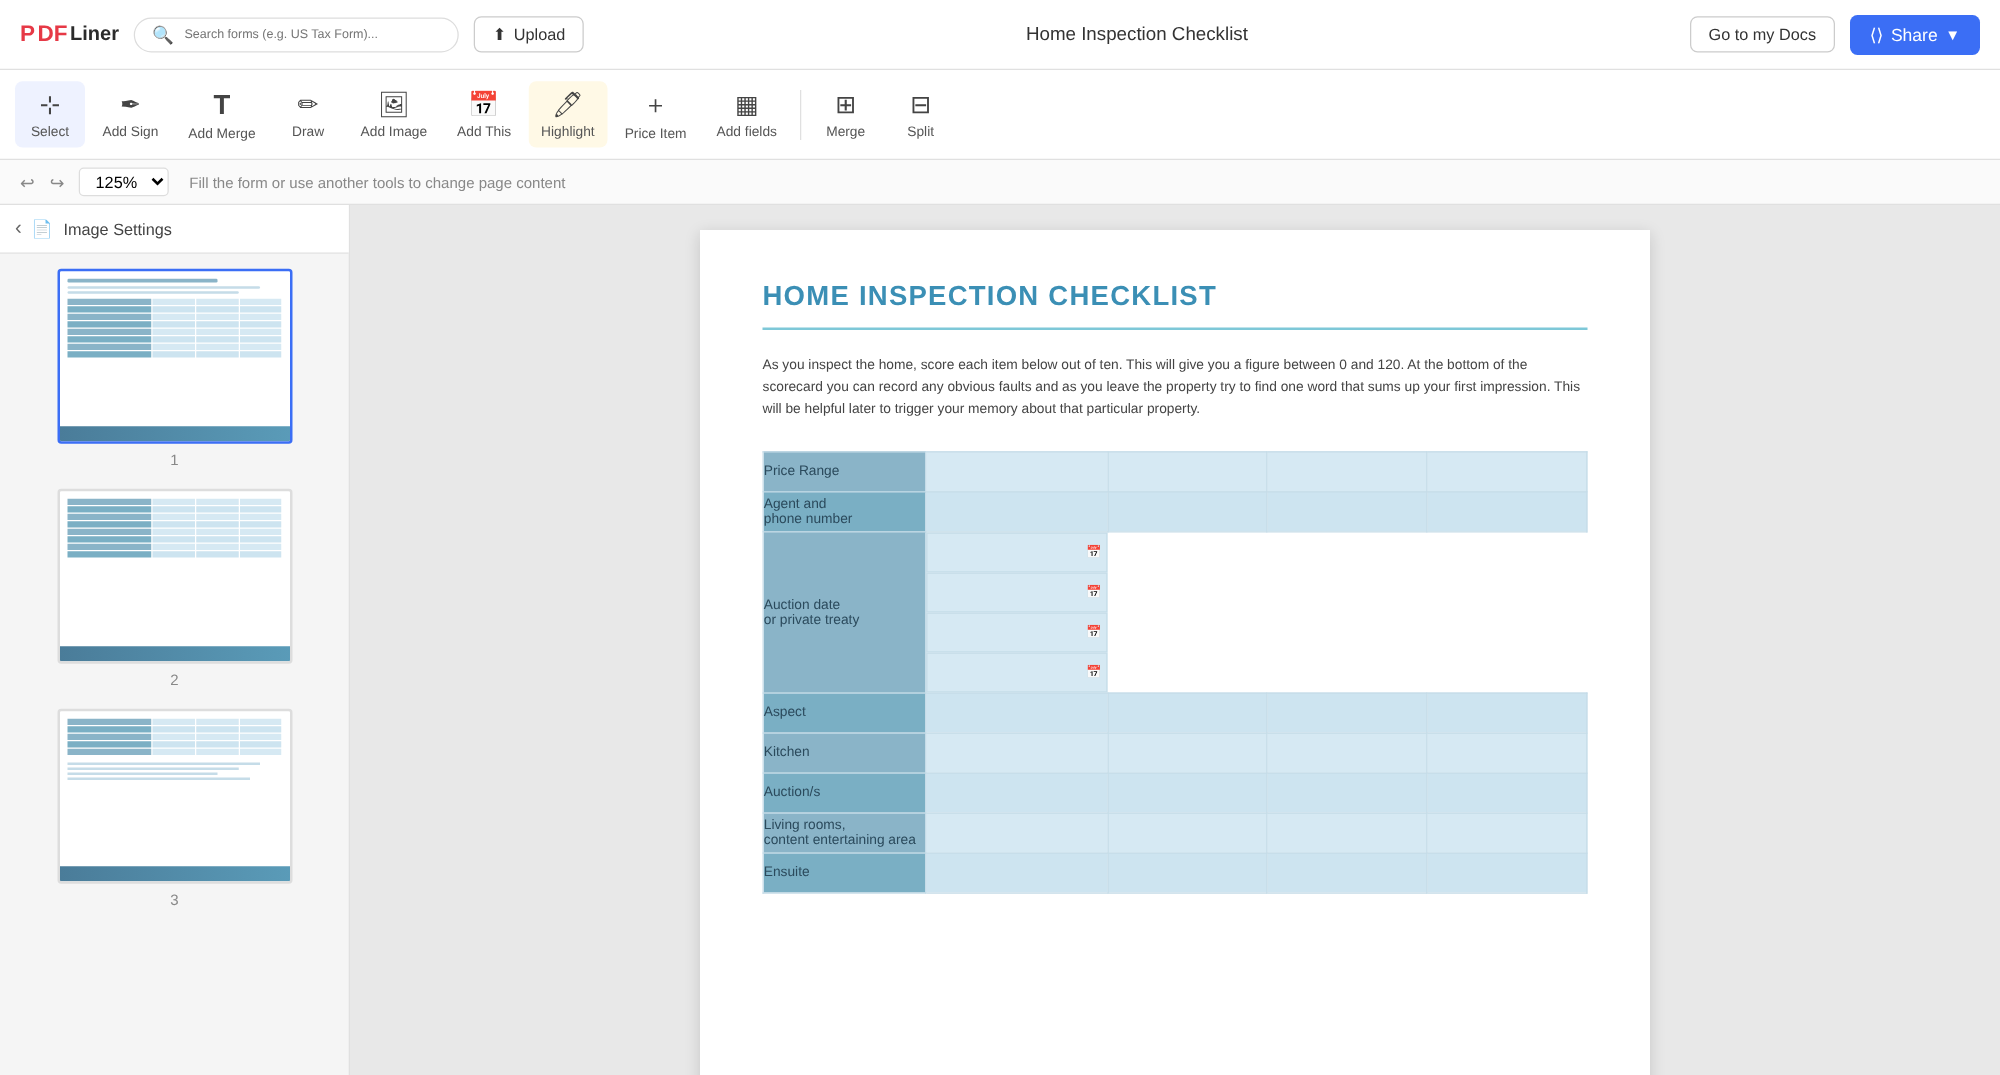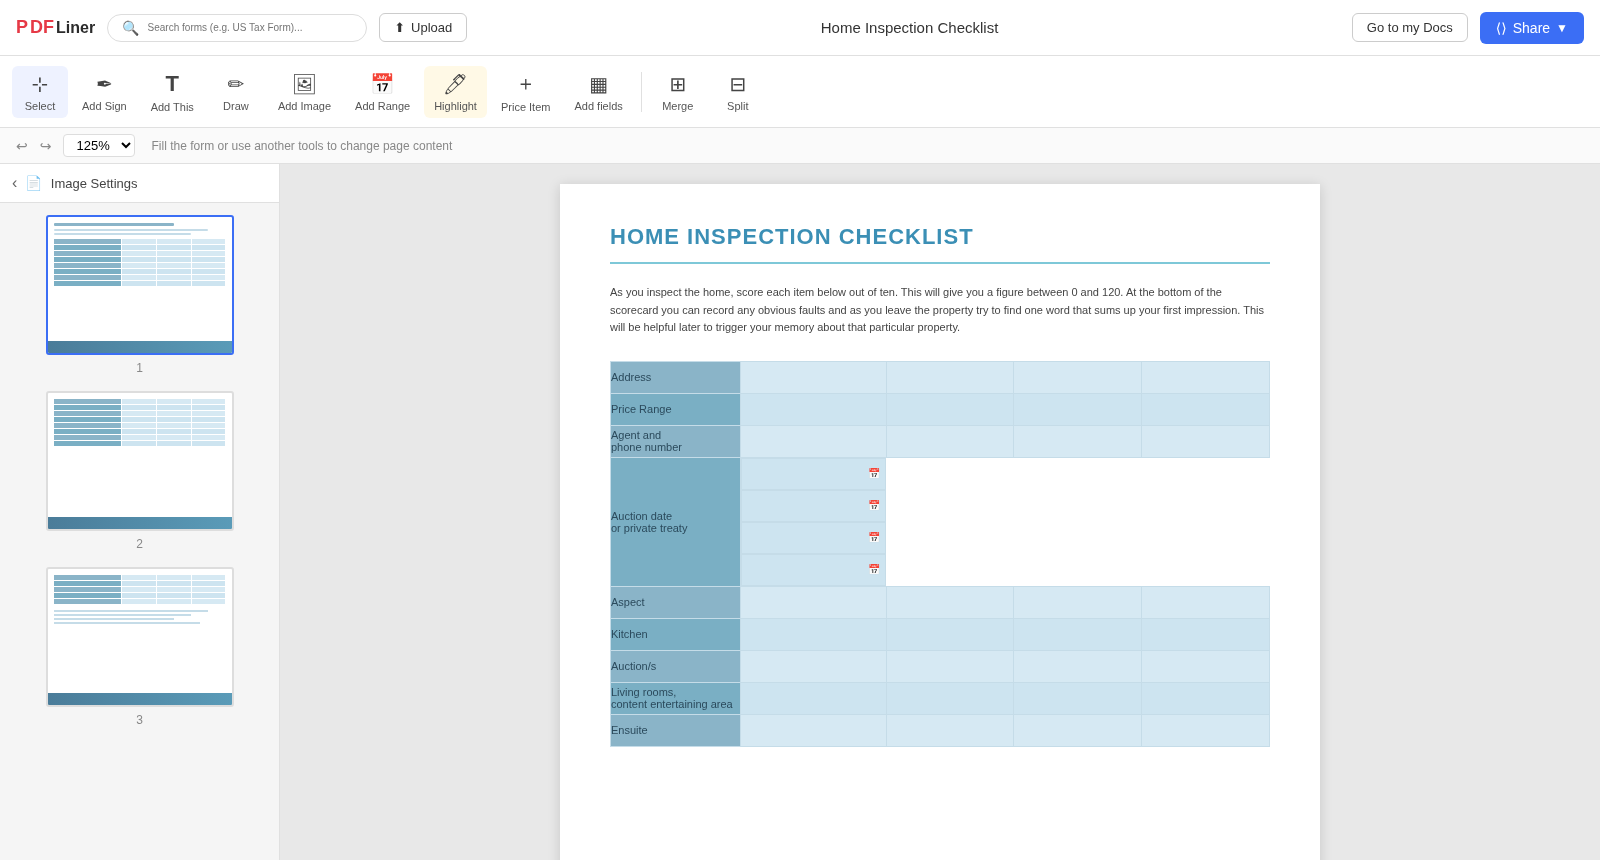--- a/index.html
+++ b/index.html
@@ -469,33 +469,33 @@
     <div class="tool-item active">
       <span class="tool-icon">⊹</span>
       <span class="tool-label">Select</span>
     </div>
     <div class="tool-item">
       <span class="tool-icon">✒</span>
       <span class="tool-label">Add Sign</span>
     </div>
     <div class="tool-item">
       <span class="tool-icon" style="font-size:22px;font-weight:700;">T</span>
-      <span class="tool-label">Add This</span>
+      <span class="tool-label">Add Merge</span>
     </div>
     <div class="tool-item">
       <span class="tool-icon">✏</span>
       <span class="tool-label">Draw</span>
     </div>
     <div class="tool-item">
       <span class="tool-icon">🖼</span>
       <span class="tool-label">Add Image</span>
     </div>
     <div class="tool-item">
       <span class="tool-icon">📅</span>
-      <span class="tool-label">Add Range</span>
+      <span class="tool-label">Add This</span>
     </div>
     <div class="tool-item highlight-active">
       <span class="tool-icon">🖊</span>
       <span class="tool-label">Highlight</span>
     </div>
     <div class="tool-item">
       <span class="tool-icon">＋</span>
       <span class="tool-label">Price Item</span>
     </div>
     <div class="tool-item">
@@ -667,27 +667,20 @@
     <div class="doc-area">
       <div class="doc-page">
 
         <div class="doc-title-text">HOME INSPECTION CHECKLIST</div>
         <div class="doc-divider"></div>
         <div class="doc-description">As you inspect the home, score each item below out of ten. This will give you a figure between 0 and 120. At the bottom of the scorecard you can record any obvious faults and as you leave the property try to find one word that sums up your first impression. This will be helpful later to trigger your memory about that particular property.</div>
 
         <table class="checklist-table">
 
           <tbody>
-              <tr>
-            <td class="row-label">Address</td>
-            <td class="row-cell"><input type="text" style=""></td>
-            <td class="row-cell"><input type="text" style=""></td>
-            <td class="row-cell"><input type="text" style=""></td>
-            <td class="row-cell"><input type="text" style=""></td>
-          </tr>
 
           <tr>
             <td class="row-label">Price Range</td>
             <td class="row-cell"><input type="text" style=""></td>
             <td class="row-cell"><input type="text" style=""></td>
             <td class="row-cell"><input type="text" style=""></td>
             <td class="row-cell"><input type="text" style=""></td>
           </tr>
 
           <tr>

